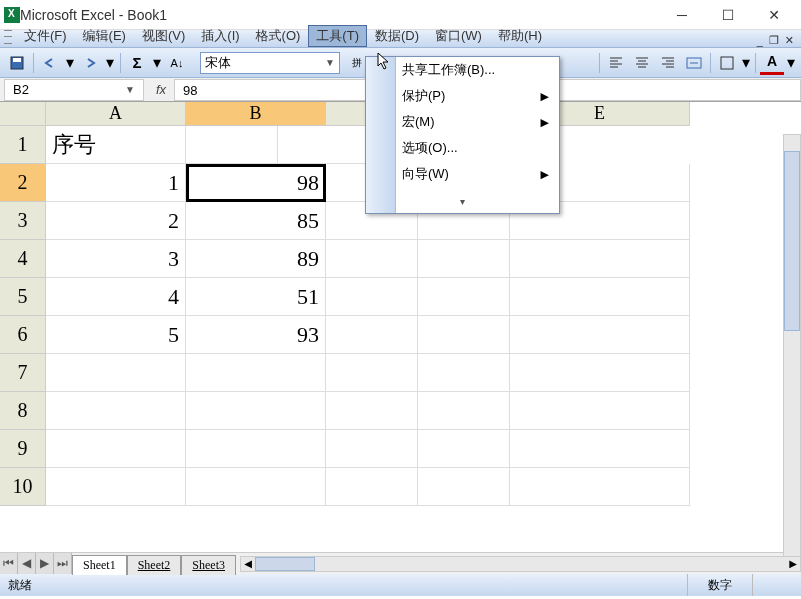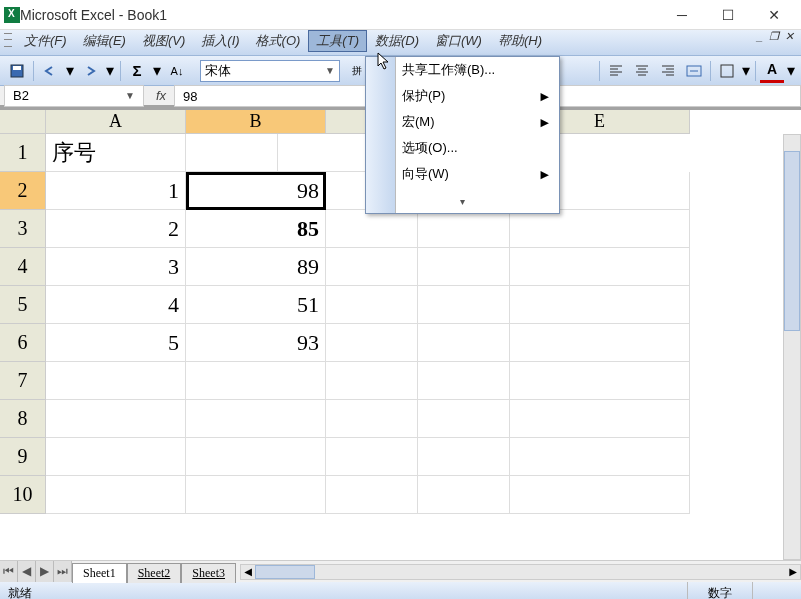--- a/index.html
+++ b/index.html
@@ -1,32 +1,32 @@
 <!DOCTYPE html>
 <html><head>
 <meta charset="utf-8">
 <style>
 * { margin: 0; padding: 0; box-sizing: border-box; font-family: "Microsoft YaHei", SimSun, sans-serif; }
 body { width: 801px; height: 599px; background: #fff; overflow: hidden; position: relative; }
 .titlebar { height: 30px; background: #fff; display: flex; align-items: center; padding: 0 4px; border-bottom: 1px solid #ddd; }
 .titlebar .title { flex: 1; font-size: 14px; color: #333; }
 .titlebar .winbtn { width: 46px; height: 30px; display: flex; align-items: center; justify-content: center; font-size: 14px; color: #333; }
-.menubar { height: 26px; background: linear-gradient(#e8f0fb, #c5d7ef); display: flex; align-items: flex-start; padding: 0 4px; border-bottom: 1px solid #9db7d9; font-style: italic; }
+.menubar { height: 18px; background: linear-gradient(#e8f0fb, #c5d7ef); display: flex; align-items: flex-end; padding: 0 4px; border-bottom: 1px solid #9db7d9; }
 .menubar .grip { width: 8px; height: 20px; margin-right: 4px; display: flex; flex-direction: column; justify-content: space-around; }
 .menubar .grip span { height: 1px; background: #888; }
 .menu-item { padding: 2px 8px; font-size: 13px; color: #333; cursor: default; }
 .menu-item.active { background: #9db7d9; border: 1px solid #4a6a9e; padding: 1px 7px; }
 .menubar .spacer { flex: 1; }
 .menubar .wctrl { padding: 0 3px; font-size: 11px; color: #333; }
 .toolbar1 { height: 30px; background: linear-gradient(#e8f0fb, #c5d7ef); display: flex; align-items: center; padding: 0 4px; border-bottom: 1px solid #9db7d9; }
 .tb-btn { width: 24px; height: 24px; display: flex; align-items: center; justify-content: center; margin: 0 1px; }
 .tb-sep { width: 1px; height: 20px; background: #9db7d9; margin: 0 3px; }
 .font-box { width: 140px; height: 22px; background: #fff; border: 1px solid #7a9ac9; display: flex; align-items: center; padding: 0 4px; font-size: 13px; margin: 0 4px; }
 .font-box .dd { margin-left: auto; color: #555; font-size: 10px; }
-.formula-bar { height: 24px; background: #f0f0f0; display: flex; align-items: center; border-bottom: 5px solid #a3a3a3; }
+.formula-bar { height: 24px; background: #f0f0f0; display: flex; align-items: center; border-bottom: 1px solid #a3a3a3; }
 .name-box { width: 140px; height: 22px; background: #fff; border: 1px solid #ccc; margin: 0 4px; display: flex; align-items: center; padding: 0 8px; font-size: 13px; }
 .name-box .dd { margin-left: auto; color: #555; font-size: 10px; }
 .fx { width: 26px; text-align: center; font-style: italic; font-size: 13px; color: #444; }
 .formula-val { flex: 1; padding: 0 8px; font-size: 13px; background: #fff; height: 22px; line-height: 22px; border: 1px solid #ccc; }
 .grid-area { position: relative; height: 450px; display: flex; flex-direction: column; }
 .col-headers { display: flex; height: 24px; }
 .corner { width: 46px; background: #e8e8d8; border-right: 1px solid #ccc; border-bottom: 1px solid #ccc; }
 .col-h { background: #e8e8d8; border-right: 1px solid #ccc; border-bottom: 1px solid #ccc; text-align: center; font-size: 18px; line-height: 22px; font-family: "Times New Roman", serif; }
 .col-h.sel { background: #f8c878; }
 .rows { flex: 1; overflow: hidden; }
@@ -189,21 +189,21 @@
         <div class="row-h sel">2</div>
         <div class="cell num" style="width: 140px;">1</div>
         <div class="cell num selected" style="width: 140px;">98</div>
         <div class="cell" style="width: 92px;"></div>
         <div class="cell" style="width: 92px;"></div>
         <div class="cell" style="width: 180px;"></div>
       </div>
       <div class="row">
         <div class="row-h">3</div>
         <div class="cell num" style="width: 140px;">2</div>
-        <div class="cell num" style="width: 140px; font-weight: bold;">85</div>
+        <div class="cell num" style="width: 140px;">85</div>
         <div class="cell" style="width: 92px;"></div>
         <div class="cell" style="width: 92px;"></div>
         <div class="cell" style="width: 180px;"></div>
       </div>
       <div class="row">
         <div class="row-h">4</div>
         <div class="cell num" style="width: 140px;">3</div>
         <div class="cell num" style="width: 140px;">89</div>
         <div class="cell" style="width: 92px;"></div>
         <div class="cell" style="width: 92px;"></div>

